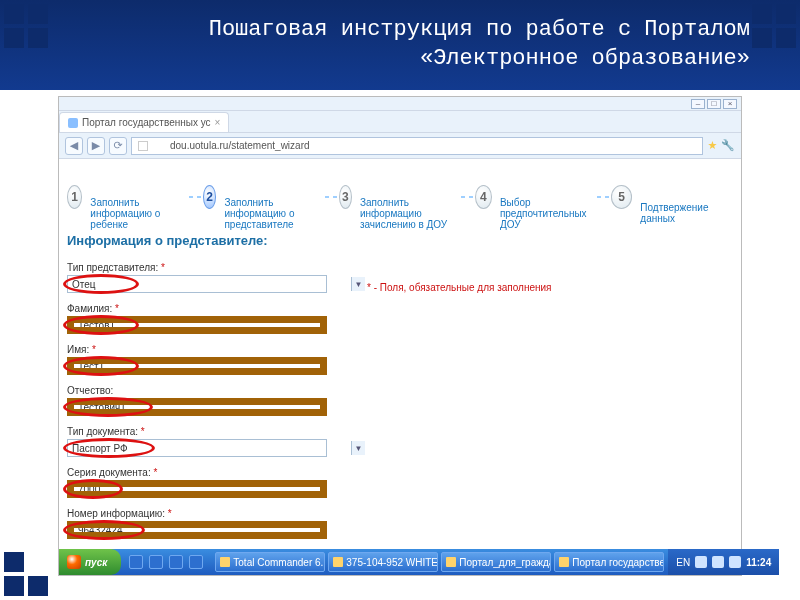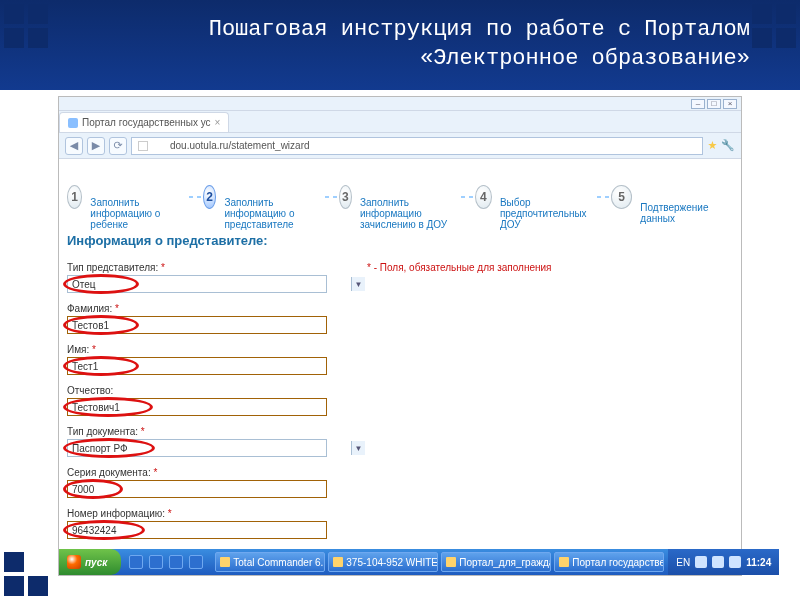--- a/index.html
+++ b/index.html
@@ -43,26 +43,26 @@
   .step { flex:1; display:flex; align-items:center; gap:8px; }
   .step .circ { width:24px;height:24px;border-radius:50%;background:radial-gradient(circle at 35% 30%,#fff,#dfe9ef);border:1px solid #b5c0c9;display:flex;align-items:center;justify-content:center;font-weight:bold;color:#666;font-size:12px; position:relative;}
   .step.active .circ{background:radial-gradient(circle at 35% 30%,#fff,#9cc4ff);border-color:#6a9de8;color:#1d4e9e;}
   .step .lbl{font-size:10px;color:#1877c0;line-height:1.1;margin-top:32px;}
   .connector{height:2px;flex:0 0 14px;background:repeating-linear-gradient(90deg,#9ecfff 0 4px,#fff 4px 8px);}
 
   .section-title{color:#1d6fa5;font-weight:bold;font-size:13px;margin:4px 0 14px 0;}
 
   .form-area{display:flex;}
   .fields{flex:0 0 300px;}
-  .note{color:#cc1111;font-size:10px;}
+  .note{color:#cc1111;font-size:10px;margin-top:20px;}
   .field{margin-bottom:10px;}
   .field label{display:block;font-size:10px;color:#333;margin-bottom:2px;}
   .field label .req{color:#cc1111;}
   .inp-wrap{position:relative;display:flex;align-items:center;}
-  .inp{width:260px;height:18px;border:1px solid #a16207;padding:0 4px;font-size:10px;color:#333;background:#fff;}
+  .inp{width:260px;height:18px;border:7px solid #a16207;padding:0 4px;font-size:10px;color:#333;background:#fff;}
   .sel{width:260px;height:18px;border:1px solid #a9bfd4;font-size:10px;color:#333;background:#fff;padding:0 14px 0 4px;appearance:none;}
   .sel-arrow{position:absolute;right:2px;top:2px;width:14px;height:14px;background:#e9f2fb;border-left:1px solid #a9bfd4;display:flex;align-items:center;justify-content:center;color:#557;font-size:8px;pointer-events:none;}
   .highlight-oval{position:absolute;left:-4px;top:-1px;width:76px;height:20px;border:3px solid #d11;border-radius:50%;pointer-events:none;}
 
   
   .taskbar{height:26px;background:linear-gradient(#3a8de0,#1e5bbf);display:flex;align-items:center;color:#fff;font-size:10px;}
   .start{height:100%;background:linear-gradient(#6fc34a,#2e8b2e);padding:0 14px 0 8px;display:flex;align-items:center;gap:4px;font-style:italic;font-weight:bold;border-radius:0 10px 10px 0;}
   .start-orb{width:14px;height:14px;background:radial-gradient(circle at 35% 30%,#fff,#ff6b00 40%,#c43f00);border-radius:3px;}
   .ql{height:100%;display:flex;align-items:center;gap:6px;padding:0 8px;}
   .ql-ico{width:14px;height:14px;background:#2d6fcf;border:1px solid #6fa8f0;border-radius:2px;}

